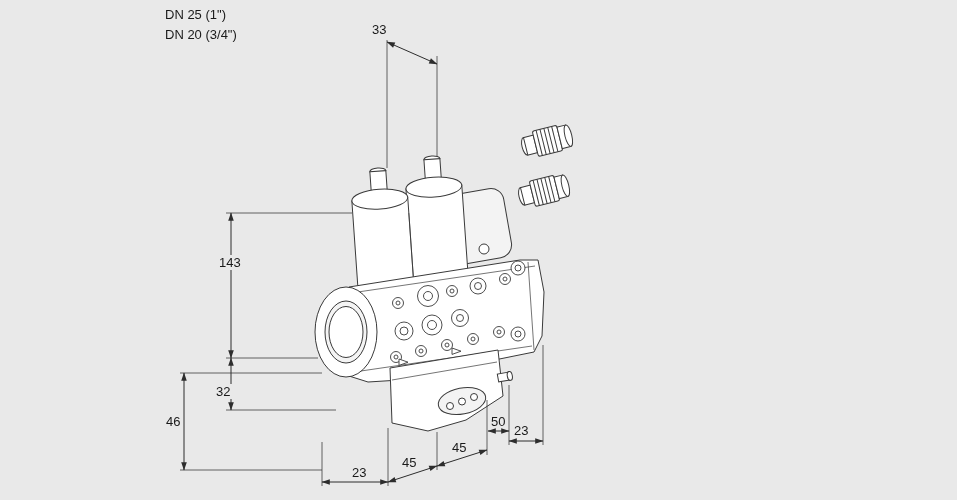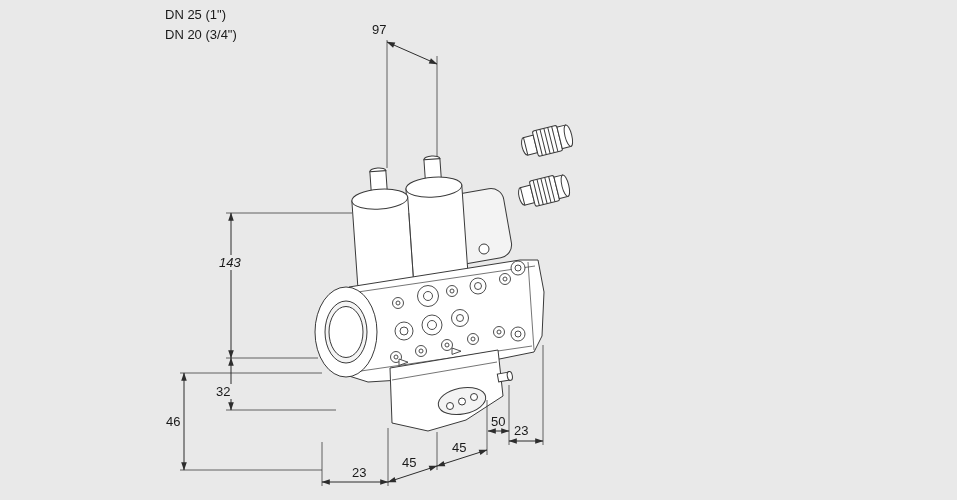--- a/index.html
+++ b/index.html
@@ -183,23 +183,23 @@
       <line x1="388" y1="482" x2="437" y2="466" marker-start="url(#arr)" marker-end="url(#arr)"></line>
       <line x1="437" y1="466" x2="487" y2="450" marker-start="url(#arr)" marker-end="url(#arr)"></line>
       <line x1="488" y1="431" x2="509" y2="431" marker-start="url(#arr)" marker-end="url(#arr)"></line>
       <line x1="509" y1="441" x2="543" y2="441" marker-start="url(#arr)" marker-end="url(#arr)"></line>
     </g>
   </svg>
 
   <div class="lbl" style="left:165px; top:7px;">DN 25 (1")</div>
   <div class="lbl" style="left:165px; top:27px;">DN 20 (3/4")</div>
 
-  <div class="lbl" style="left:372px; top:22px;">97</div>
-
-  <div class="lbl bg" style="left:217px; top:255px;font-style:italic;">143</div>
+  <div class="lbl" style="left:372px; top:22px;">33</div>
+
+  <div class="lbl bg" style="left:217px; top:255px;">143</div>
   <div class="lbl bg" style="left:214px; top:384px;">32</div>
   <div class="lbl" style="left:166px; top:414px;">46</div>
 
   <div class="lbl" style="left:352px; top:465px;">23</div>
   <div class="lbl" style="left:402px; top:455px;">45</div>
   <div class="lbl" style="left:452px; top:440px;">45</div>
   <div class="lbl" style="left:491px; top:414px;">50</div>
   <div class="lbl" style="left:514px; top:423px;">23</div>
 
 </div>

